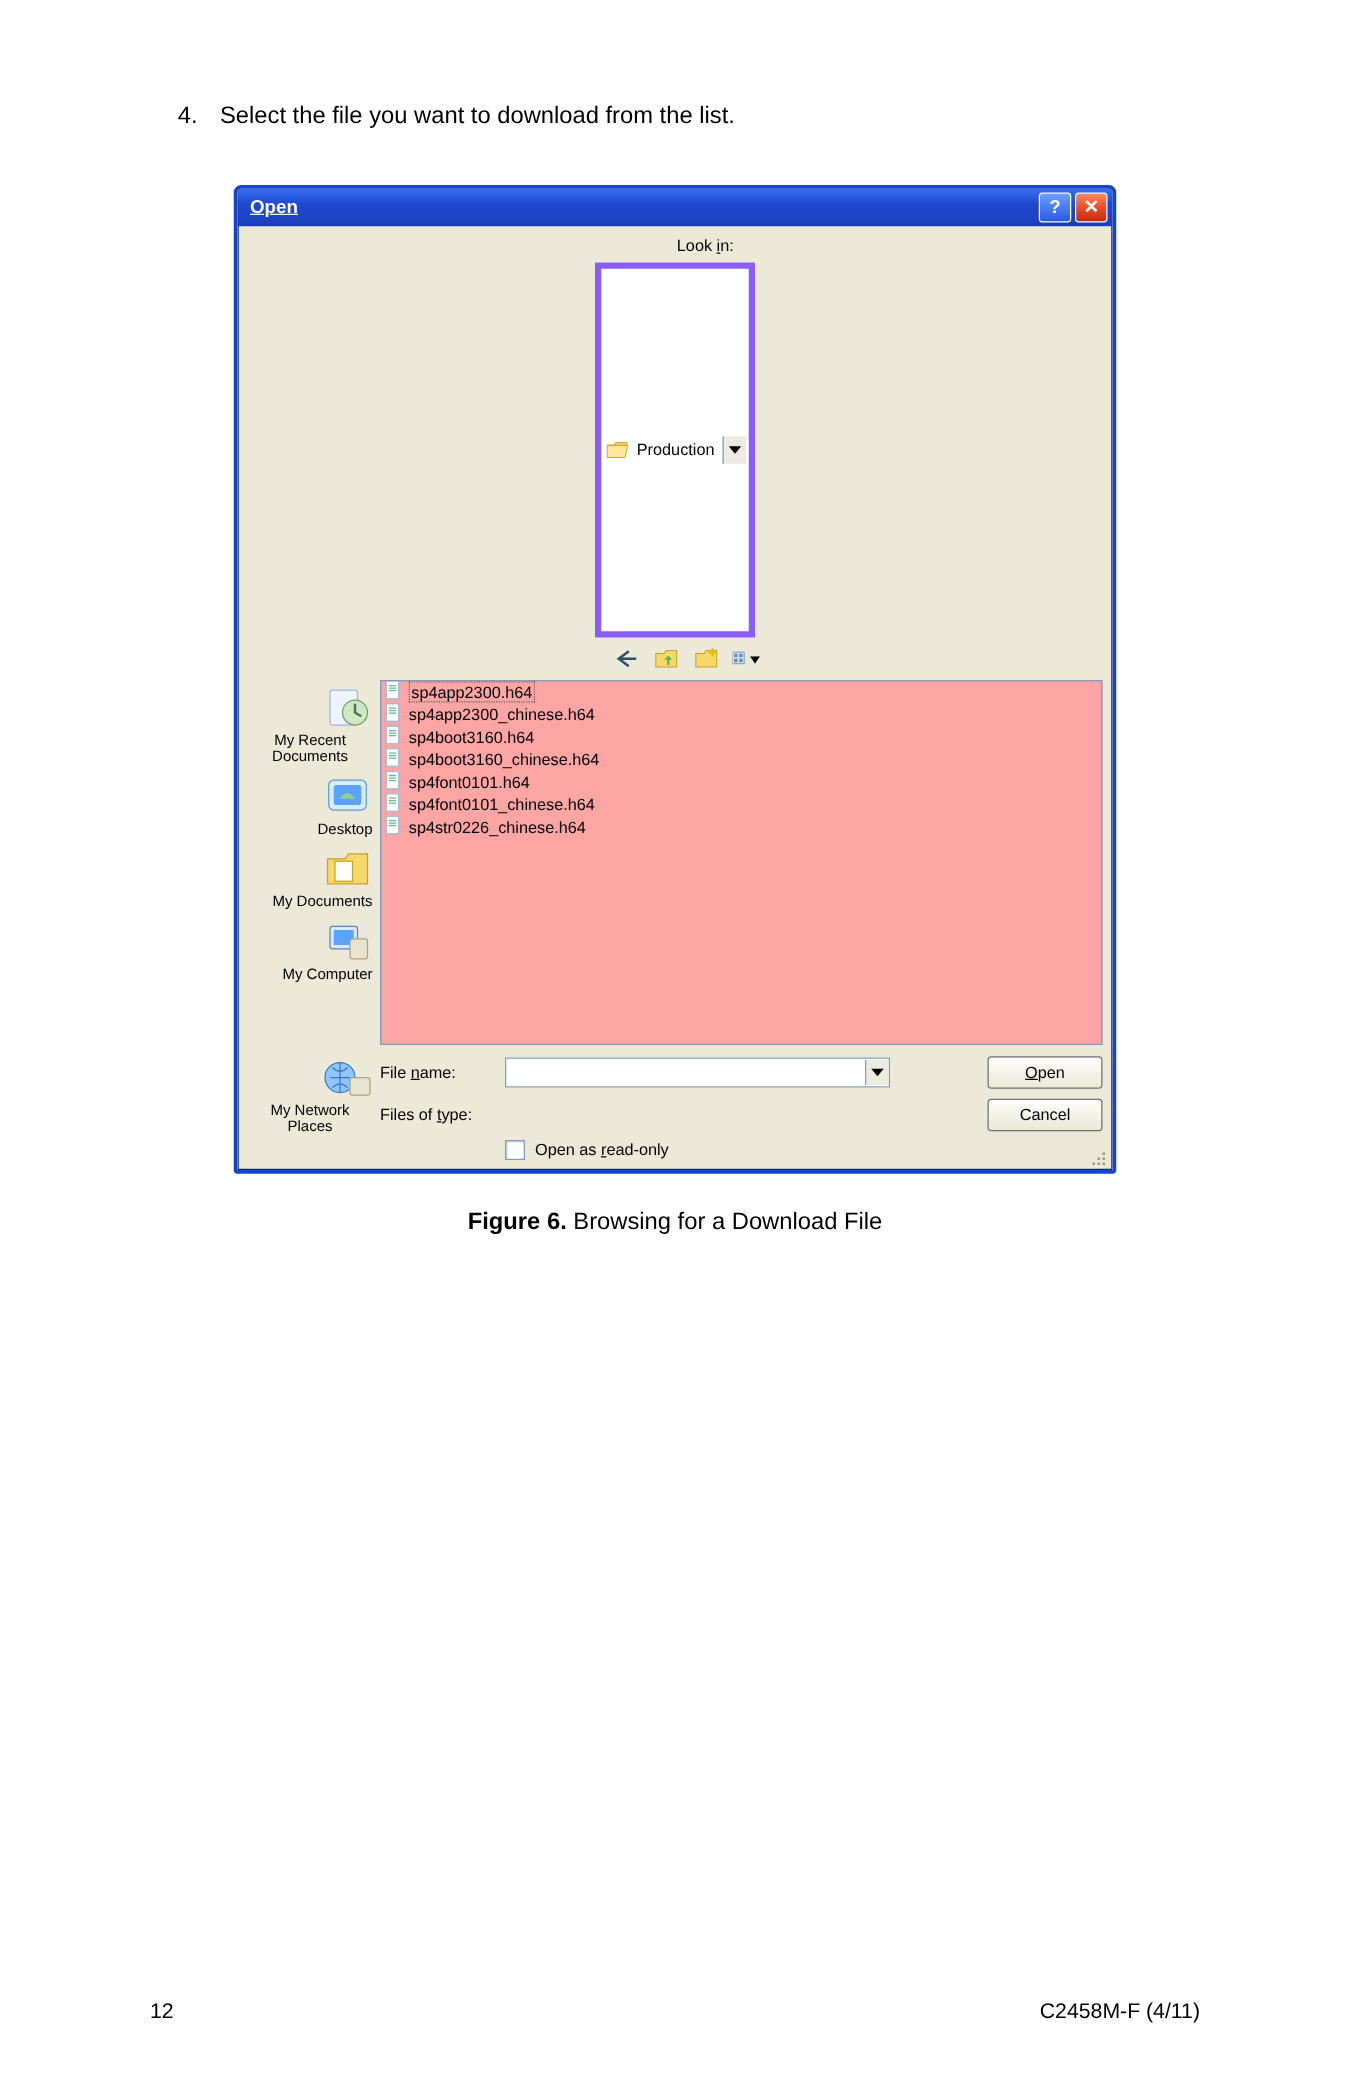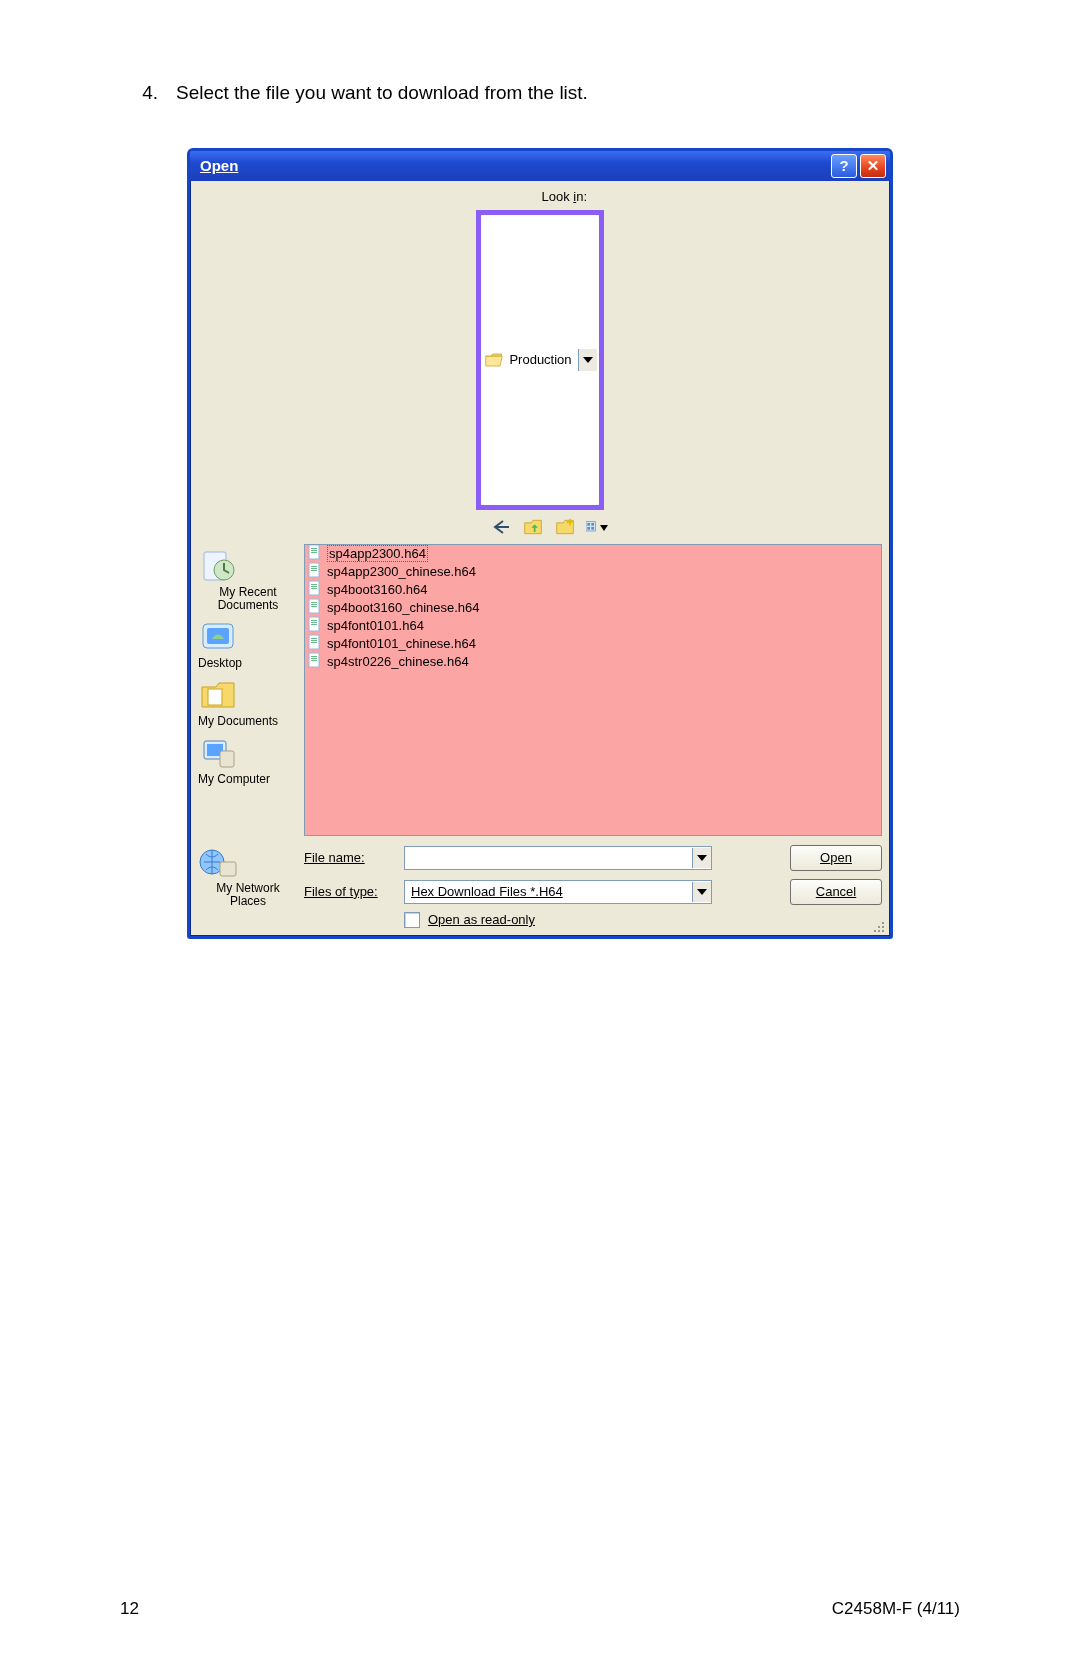--- a/index.html
+++ b/index.html
@@ -21,30 +21,30 @@
   .lookin-label{width:100px;text-align:right;padding-right:6px;font-size:13px;}
   .lookin-select{flex:0 0 290px;height:24px;border:5px solid #8b5cf6;background:#fff;display:flex;align-items:center;padding:0 2px 0 4px;gap:6px;}
   .folder-open-icon{width:18px;height:16px;display:inline-block;}
   .look-drop{width:18px;height:22px;border-left:1px solid #7f9db9;display:flex;align-items:center;justify-content:center;background:#eceae1;margin-left:auto;}
   .drop-tri{width:0;height:0;border-left:5px solid transparent;border-right:5px solid transparent;border-top:6px solid #000;}
   .toolbar{display:flex;align-items:center;gap:10px;margin-left:18px;}
   .tool-ic{width:22px;height:22px;display:flex;align-items:center;justify-content:center;color:#4a6a8a;}
   
   .mid{display:flex;gap:6px;}
   .places{width:100px;display:flex;flex-direction:column;align-items:center;gap:6px;padding-top:4px;}
-  .place{display:flex;flex-direction:column;align-items:flex-start;width:100%;text-align:center;font-size:12px;line-height:1.15;cursor:default;}
+  .place{display:flex;flex-direction:column;align-items:flex-end;width:100%;text-align:center;font-size:12px;line-height:1.15;cursor:default;}
   .place-icon{width:40px;height:36px;margin-bottom:2px;}
   .file-area{flex:1;border:1px solid #7f9db9;background:#fca5a5;height:290px;padding:0;overflow:auto;}
   .file-item{display:flex;align-items:center;gap:4px;height:18px;font-size:13px;padding:0 2px;}
   .file-item.selected .fname{border:1px dotted #606060;padding:0 1px;}
   .doc-ic{width:16px;height:16px;flex:none;}
   
   .bottom{display:flex;gap:6px;margin-top:8px;}
   .bottom-left{width:100px;display:flex;flex-direction:column;align-items:center;gap:2px;}
-  .bottom-mid{flex:1;text-decoration:underline;}
+  .bottom-mid{flex:1;}
   .form-row{display:flex;align-items:center;gap:10px;height:28px;margin-bottom:6px;}
   .form-label{width:90px;font-size:13px;}
   .combo{flex:0 0 300px;height:22px;border:1px solid #7f9db9;background:#fff;display:flex;align-items:center;padding:0 0 0 6px;font-size:13px;}
   .combo .look-drop{height:20px;}
   .xp-btn{width:90px;height:24px;border:1px solid #707070;border-radius:3px;background:linear-gradient(#fdfdfb,#ece9d8);font-size:13px;display:flex;align-items:center;justify-content:center;cursor:default;}
   .chk-row{display:flex;align-items:center;gap:8px;font-size:13px;margin-left:100px;}
   .chkbox{width:14px;height:14px;border:1px solid #7f9db9;background:#fff;box-shadow:inset 1px 1px 0 #d0d0d0;}
   .resize{position:absolute;right:4px;bottom:2px;width:16px;height:16px;color:#9a978a;}
   .dialog-pos{position:relative;}
   .caption{text-align:center;font-size:19px;margin-top:28px;}
@@ -261,26 +261,20 @@
                     <div class="drop-tri"></div>
                   </div>
               </div>
               <div style="flex:1;"></div>
               <div class="xp-btn">
                   <span><span class="u">O</span>pen</span>
                 </div>
             </div>
             <div class="form-row">
               <div class="form-label">Files of <span class="u">t</span>ype:</div>
-              <div class="combo">
-                <span>Hex Download Files *.H64</span>
-                <div class="look-drop" style="margin-left:auto;">
-                    <div class="drop-tri"></div>
-                  </div>
-              </div>
               <div style="flex:1;"></div>
               <div class="xp-btn">Cancel</div>
             </div>
             <div class="chk-row">
               <div class="chkbox"></div>
               <span>Open as <span class="u">r</span>ead-only</span>
             </div>
           </div>
         </div>
       </div>
@@ -293,19 +287,22 @@
               <rect x="12" y="8" width="2" height="2"></rect>
               <rect x="4" y="12" width="2" height="2"></rect>
               <rect x="8" y="8" width="2" height="2"></rect>
               <rect x="12" y="4" width="2" height="2"></rect>
             </g>
           </svg>
       </div>
     </div>
   </div>
 
+  <div class="caption">
+    <b>Figure 6.</b><span>  Browsing for a Download File</span>
+  </div>
 
   <div class="footer">
     <span>12</span>
     <span>C2458M-F  (4/11)</span>
   </div>
 
 </div>
 
 </body></html>

